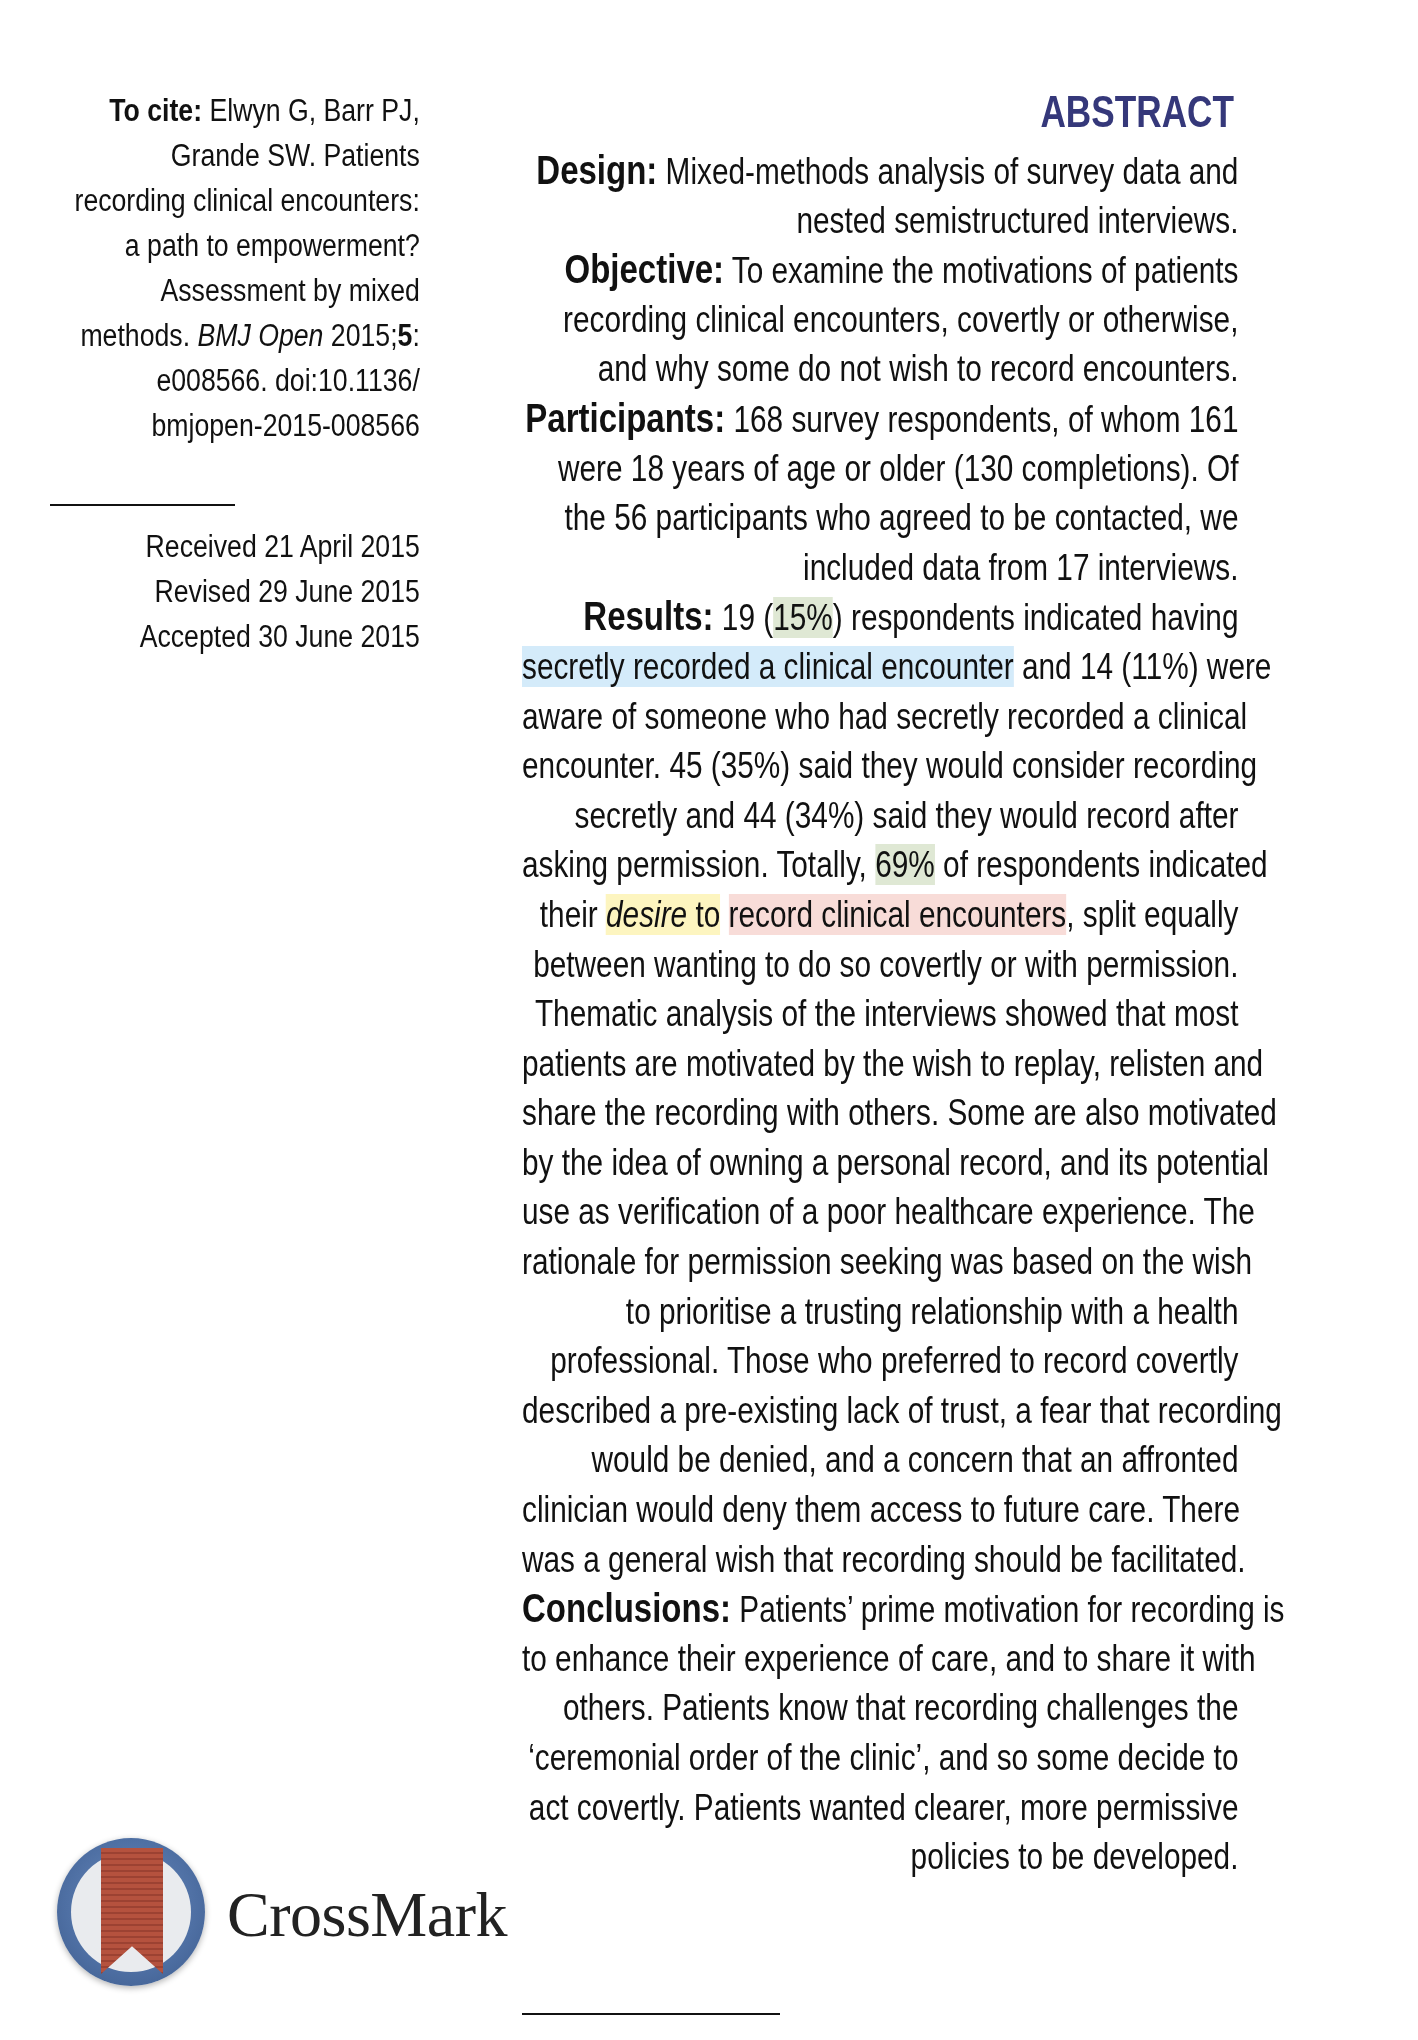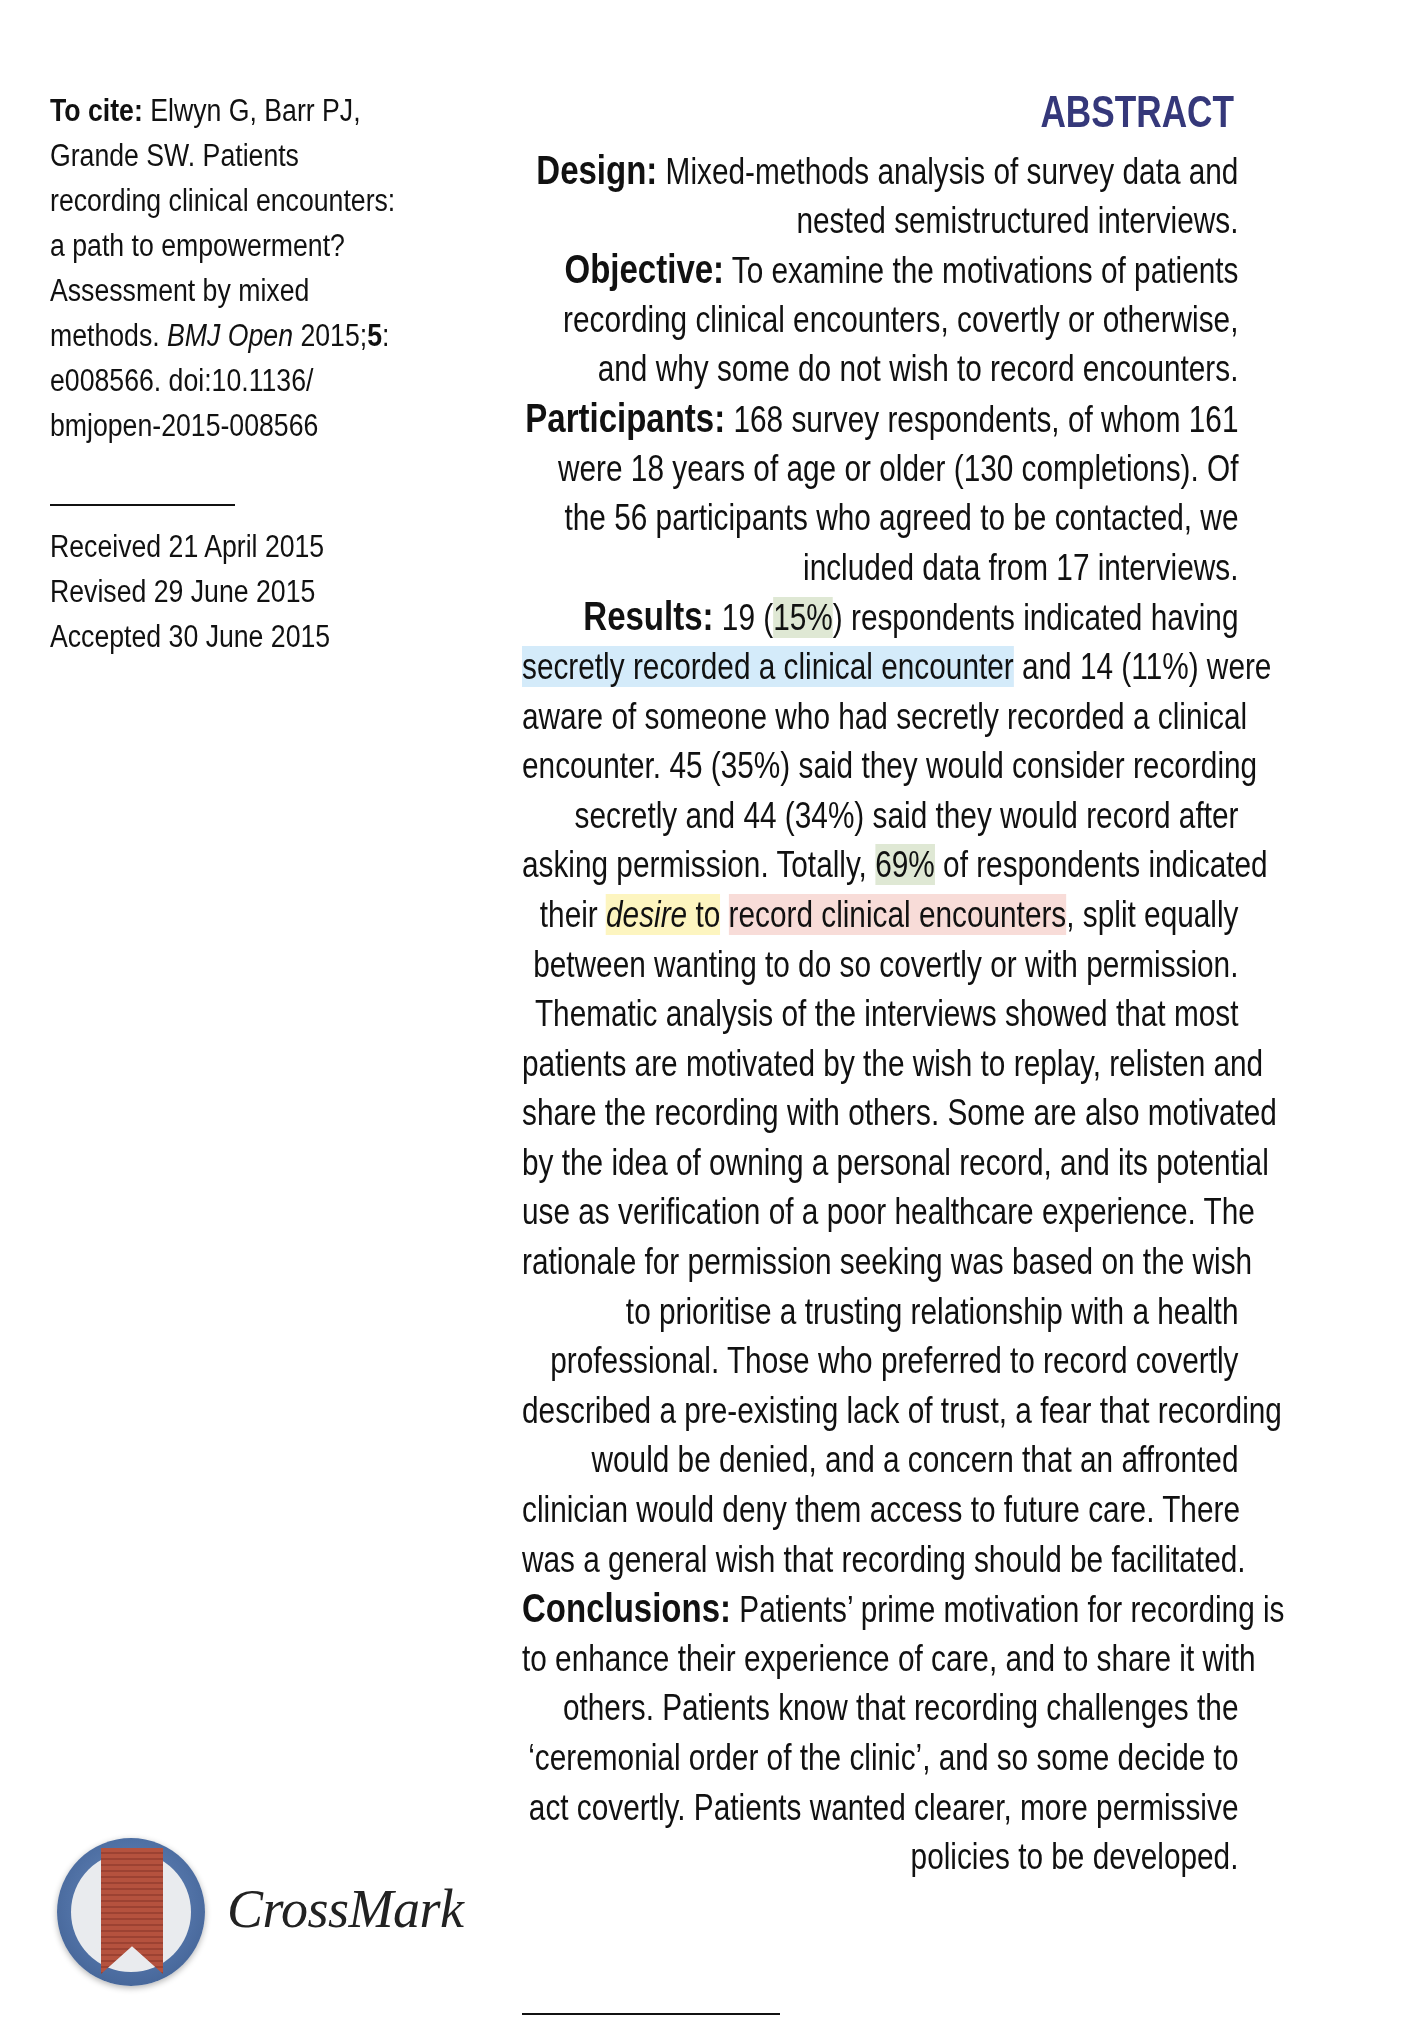--- a/index.html
+++ b/index.html
@@ -1,20 +1,20 @@
 <!DOCTYPE html>
 <html><head>
 <meta charset="utf-8">
 <style>
   html, body { margin: 0; padding: 0; background: #ffffff; }
   body { width: 1418px; height: 2040px; position: relative; overflow: hidden;
          font-family: "Liberation Sans", sans-serif; color: #111111; }
 
   
-  .left { position: absolute; left: 50px; top: 88px; width: 430px; }
+  .left { position: absolute; left: 50px; top: 88px; width: 430px; text-align: right; }
   .left .line { height: 45px; line-height: 45px; font-size: 31px; white-space: nowrap;
                 transform-origin: left center; transform: scaleX(0.86); }
   .left .gap { height: 33px; }
   .left b { font-weight: bold; }
   .left i { font-style: italic; }
   .tri { display: inline-block; width: 0; height: 0; border-top: 9px solid transparent;
          border-bottom: 9px solid transparent; border-left: 15px solid #3a3b7e;
          margin-right: 16px; vertical-align: 1px; }
   .rule-short { width: 185px; height: 0; border-top: 2px solid #111; margin: 23px 0 18px 0; }
 
@@ -22,21 +22,21 @@
   .crossmark { position: absolute; left: 55px; top: 1838px; width: 430px; height: 160px; }
   .cm-circle { position: absolute; left: 2px; top: 0; width: 148px; height: 148px; border-radius: 50%;
                background: radial-gradient(circle at 50% 45%, #6a8bbd 0%, #4e6fa3 60%, #3c5a8a 100%);
                box-shadow: 0 2px 6px rgba(0,0,0,0.3); }
   .cm-inner { position: absolute; left: 14px; top: 14px; width: 120px; height: 120px; border-radius: 50%;
               background: #e9ebee; }
   .cm-ribbon { position: absolute; left: 44px; top: 10px; width: 62px; height: 126px;
                background: repeating-linear-gradient(180deg, #b5523e 0px, #b5523e 4px, #9c4232 4px, #9c4232 6px);
                clip-path: polygon(0 0, 100% 0, 100% 100%, 50% 78%, 0 100%); }
   .cm-text { position: absolute; left: 172px; top: 40px; font-family: "Liberation Serif", "DejaVu Serif", serif;
-             font-size: 54px; color: #222; letter-spacing: -0.5px; font-style: italic; }
+             font-size: 64px; color: #222; letter-spacing: -0.5px; }
 
   
   .right { position: absolute; left: 522px; top: 86px; width: 890px; text-align: right; }
   .abs-title { font-size: 44px; font-weight: bold; color: #35387a; height: 52px; line-height: 52px;
                transform-origin: left center; transform: scaleX(0.80); white-space: nowrap; margin-bottom: 8px; }
   .rline { height: 49.6px; line-height: 49.6px; font-size: 37px; white-space: nowrap;
            transform-origin: left center; transform: scaleX(0.805); }
   .rline .lbl { font-weight: bold; font-size: 41px; }
   .hl-yellow { background: #fdf5c0; }
   .hl-blue { background: #d4ebfa; }

